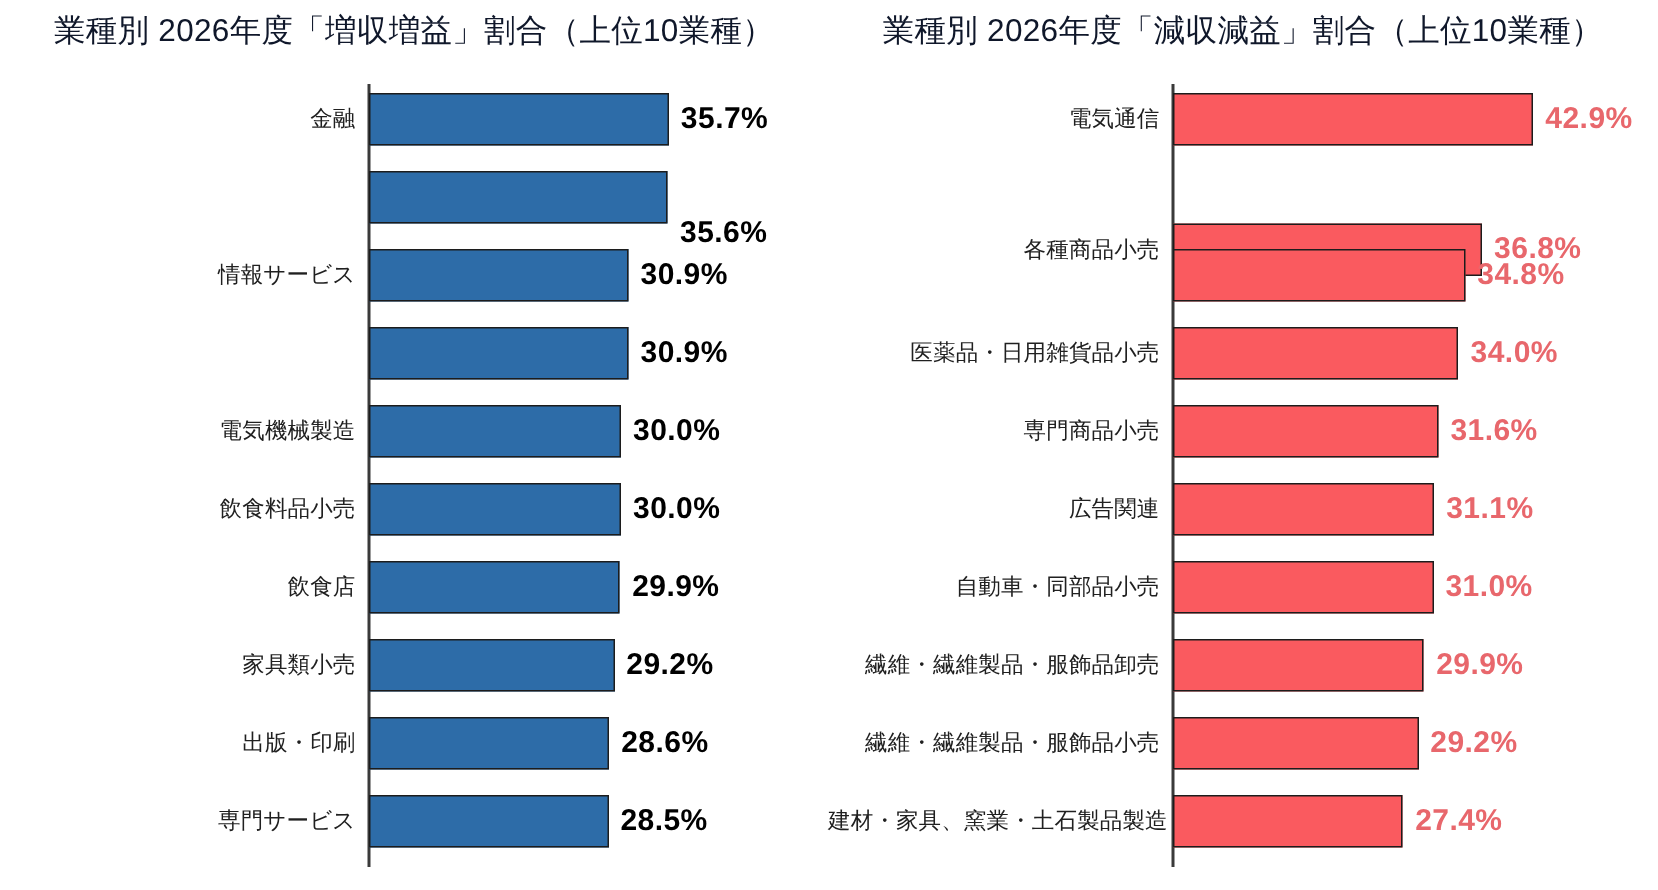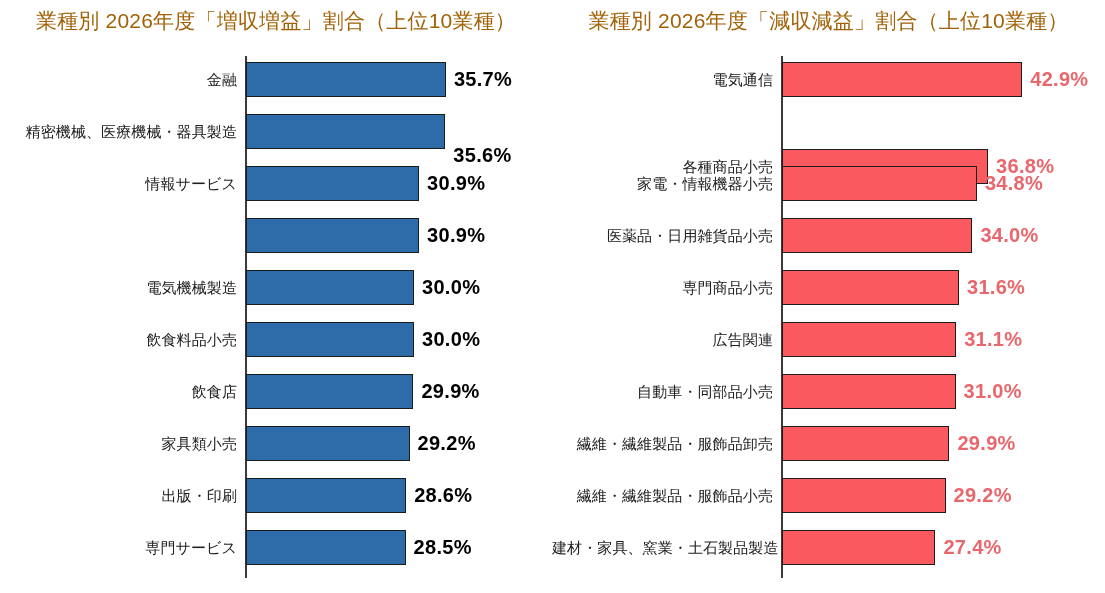--- a/index.html
+++ b/index.html
@@ -31,21 +31,21 @@
 
   .chart-title {
     position: absolute;
     top: 8px;
     left: 0;
     width: 100%;
     text-align: center;
     font-size: 21px;
     line-height: 26px;
     font-weight: 400;
-    color: #a16207;
+    color: #0f172a;
     letter-spacing: 0.2px;
     white-space: nowrap;
   }
 
   .plot {
     position: absolute;
     top: 55px;
     left: 0;
     width: 100%;
     height: 528px;
@@ -115,21 +115,20 @@
     <div class="chart-title">業種別 2026年度「増収増益」割合（上位10業種）</div>
     <div class="plot">
       <div class="axis-line"></div>
       <div id="rows-left">
           <div class="row" style="top: 7px;">
             <div class="cat-label">金融</div>
             <div class="bar" style="width: 199.92px;"></div>
             <div class="bar-value" style="left: 453.92px;">35.7%</div>
           </div>
           <div class="row" style="top: 59px;">
-            <div class="cat-label">精密機械、医療機械・器具製造</div>
             <div class="bar" style="width: 199.36px;"></div>
             <div class="bar-value" style="left: 453.36px; margin-top: 24px;">35.6%</div>
           </div>
           <div class="row" style="top: 111px;">
             <div class="cat-label">情報サービス</div>
             <div class="bar" style="width: 173.04px;"></div>
             <div class="bar-value" style="left: 427.04px;">30.9%</div>
           </div>
           <div class="row" style="top: 163px;">
             <div class="bar" style="width: 173.04px;"></div>
@@ -178,21 +177,20 @@
             <div class="cat-label">電気通信</div>
             <div class="bar" style="width: 240.24px;"></div>
             <div class="bar-value" style="left: 478.24px;">42.9%</div>
           </div>
           <div class="row" style="top: 59px; margin-top: 35px;">
             <div class="cat-label">各種商品小売</div>
             <div class="bar" style="width: 206.08px;"></div>
             <div class="bar-value" style="left: 444.08px;">36.8%</div>
           </div>
           <div class="row" style="top: 111px;">
-            <div class="cat-label">家電・情報機器小売</div>
             <div class="bar" style="width: 194.88px;"></div>
             <div class="bar-value" style="left: 432.88px;">34.8%</div>
           </div>
           <div class="row" style="top: 163px;">
             <div class="cat-label">医薬品・日用雑貨品小売</div>
             <div class="bar" style="width: 190.4px;"></div>
             <div class="bar-value" style="left: 428.4px;">34.0%</div>
           </div>
           <div class="row" style="top: 215px;">
             <div class="cat-label">専門商品小売</div>

